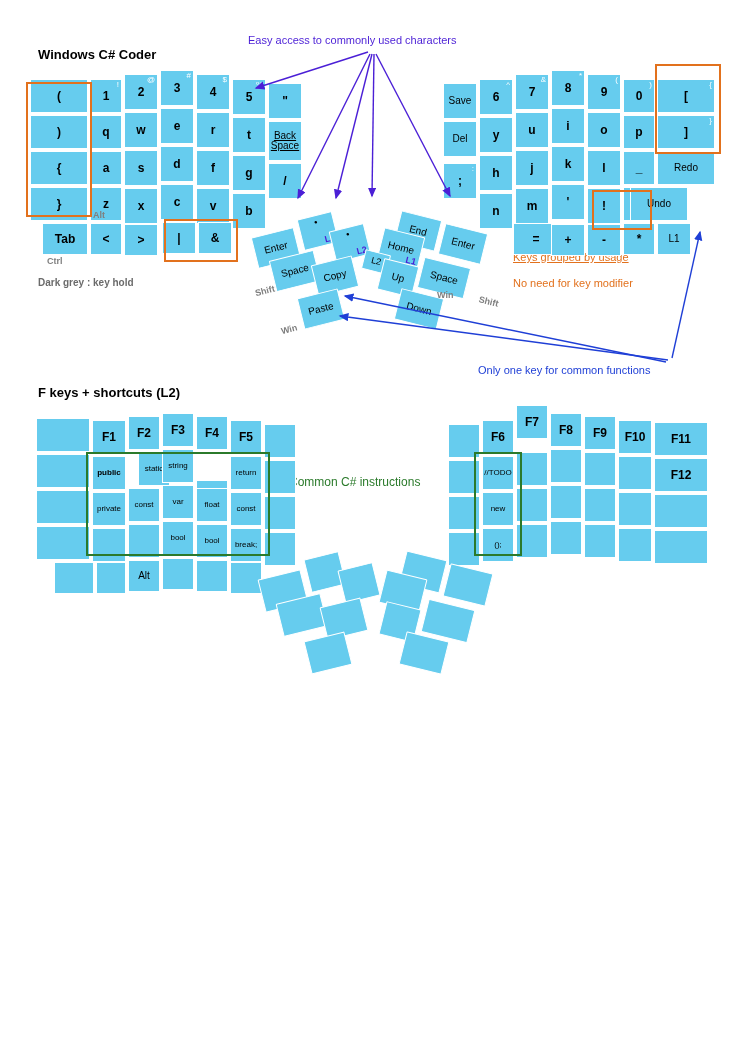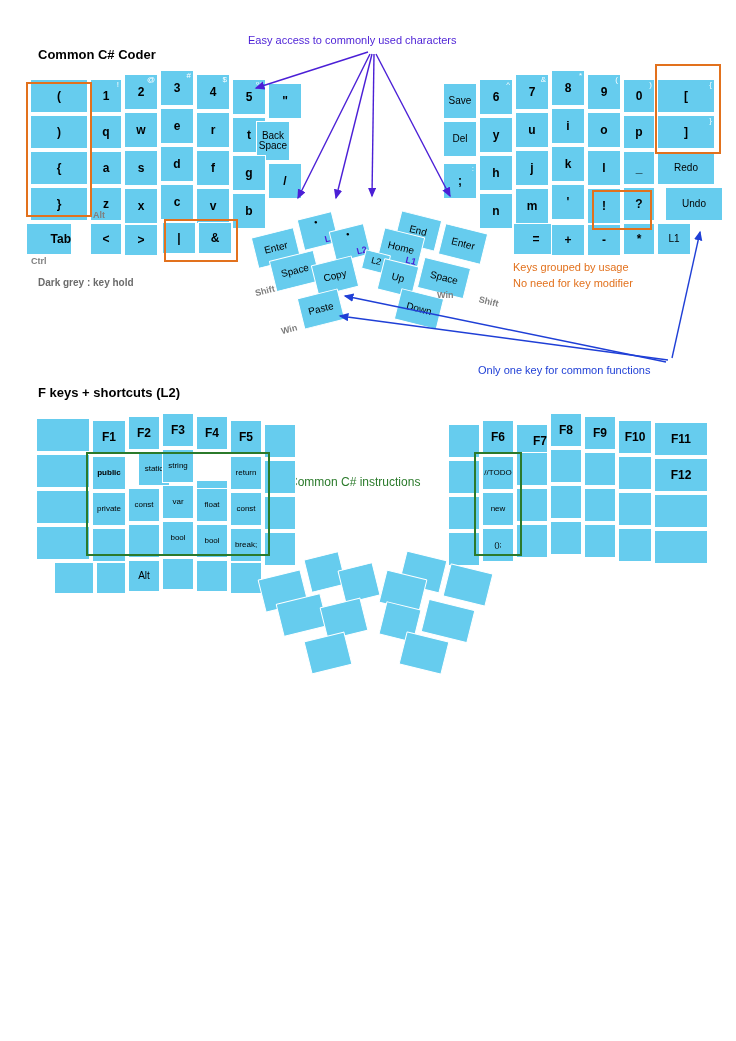--- a/index.html
+++ b/index.html
@@ -82,23 +82,23 @@
   .box-green{position:absolute;border:2px solid #2b7a2b;}
 
   
   svg.arrows{position:absolute;left:0;top:0;width:736px;height:1041px;pointer-events:none;}
 </style>
 </head>
 <body>
 
 <div class="canvas">
 
-  <div class="abs title" style="left:38px;top:47px;">Common C# Coder</div>
+  <div class="abs title" style="left:38px;top:47px;">Windows C# Coder</div>
   <div class="abs note-purple" style="left:248px;top:34px;">Easy access to commonly used characters</div>
-  <div class="abs note-orange" style="left:513px;top:261px;">Keys grouped by usage</div>
+  <div class="abs note-orange" style="left:513px;top:251px;text-decoration:underline;">Keys grouped by usage</div>
   <div class="abs note-orange" style="left:513px;top:277px;">No need for key modifier</div>
   <div class="abs note-blue" style="left:478px;top:364px;">Only one key for common functions</div>
   <div class="abs note-grey" style="left:38px;top:277px;">Dark grey : key hold</div>
   <div class="abs title" style="left:38px;top:385px;">F keys + shortcuts (L2)</div>
   <div class="abs note-green" style="left:289px;top:475px;">Common C# instructions</div>
 
   <div class="key" style="left:30px;top:79px;width:58px;height:34px;">
       <span>(</span>
     </div>
   <div class="key" style="left:90px;top:79px;width:32px;height:34px;">
@@ -136,21 +136,21 @@
     </div>
   <div class="key" style="left:160px;top:108px;width:34px;height:36px;">
       <span>e</span>
     </div>
   <div class="key" style="left:196px;top:112px;width:34px;height:36px;">
       <span>r</span>
     </div>
   <div class="key" style="left:232px;top:117px;width:34px;height:36px;">
       <span>t</span>
     </div>
-  <div class="key small" style="left:256px;top:121px;width:34px;height:40px;">
+  <div class="key small" style="left:268px;top:121px;width:34px;height:40px;text-decoration:underline;">
       <span>Back Space</span>
     </div>
 
   <div class="key" style="left:30px;top:151px;width:58px;height:34px;">
       <span>{</span>
     </div>
   <div class="key" style="left:90px;top:151px;width:32px;height:34px;">
       <span>a</span>
     </div>
   <div class="key" style="left:124px;top:150px;width:34px;height:36px;">
@@ -182,21 +182,21 @@
   <div class="key" style="left:160px;top:184px;width:34px;height:36px;">
       <span>c</span>
     </div>
   <div class="key" style="left:196px;top:188px;width:34px;height:36px;">
       <span>v</span>
     </div>
   <div class="key" style="left:232px;top:193px;width:34px;height:36px;">
       <span>b</span>
     </div>
 
-  <div class="key" style="left:26px;top:223px;width:46px;height:32px;justify-content:flex-end;">
+  <div class="key" style="left:42px;top:223px;width:46px;height:32px;">
       <span>Tab</span>
       <span class="hold" style="left:4px;bottom:-12px;">Ctrl</span>
     </div>
   <div class="key" style="left:90px;top:223px;width:32px;height:32px;">
       <span>&lt;</span>
     </div>
   <div class="key" style="left:124px;top:224px;width:34px;height:32px;">
       <span>&gt;</span>
     </div>
   <div class="key" style="left:162px;top:222px;width:34px;height:32px;">
@@ -288,21 +288,21 @@
     </div>
   <div class="key" style="left:551px;top:184px;width:34px;height:36px;">
       <span>'</span>
     </div>
   <div class="key" style="left:587px;top:188px;width:34px;height:36px;">
       <span>!</span>
     </div>
   <div class="key" style="left:623px;top:187px;width:32px;height:34px;">
       <span>?</span>
     </div>
-  <div class="key small" style="left:665px;top:187px;width:58px;height:34px;">
+  <div class="key small" style="left:630px;top:187px;width:58px;height:34px;">
       <span>Undo</span>
     </div>
 
   <div class="key" style="left:513px;top:223px;width:46px;height:32px;">
       <span>=</span>
     </div>
   <div class="key" style="left:551px;top:224px;width:34px;height:32px;">
       <span>+</span>
     </div>
   <div class="key" style="left:587px;top:224px;width:34px;height:32px;">
@@ -455,21 +455,21 @@
     <div class="key blank thumb" style="left:16px;top:24px;width:44px;height:34px;transform:rotate(-14deg);"></div>
     <div class="key blank thumb" style="left:34px;top:48px;width:46px;height:34px;transform:rotate(-14deg);"></div>
     <div class="key blank thumb" style="left:78px;top:52px;width:42px;height:34px;transform:rotate(-14deg);"></div>
     <div class="key blank thumb" style="left:62px;top:86px;width:42px;height:34px;transform:rotate(-14deg);"></div>
   </div>
 
   <div class="key blank" style="left:448px;top:424px;width:32px;height:34px;"></div>
   <div class="key" style="left:482px;top:420px;width:32px;height:34px;">
       <span>F6</span>
     </div>
-  <div class="key" style="left:516px;top:424px;width:32px;height:34px;justify-content:flex-end;">
+  <div class="key" style="left:516px;top:405px;width:32px;height:34px;">
       <span>F7</span>
     </div>
   <div class="key" style="left:550px;top:413px;width:32px;height:34px;">
       <span>F8</span>
     </div>
   <div class="key" style="left:584px;top:416px;width:32px;height:34px;">
       <span>F9</span>
     </div>
   <div class="key" style="left:618px;top:420px;width:34px;height:34px;">
       <span>F10</span>

